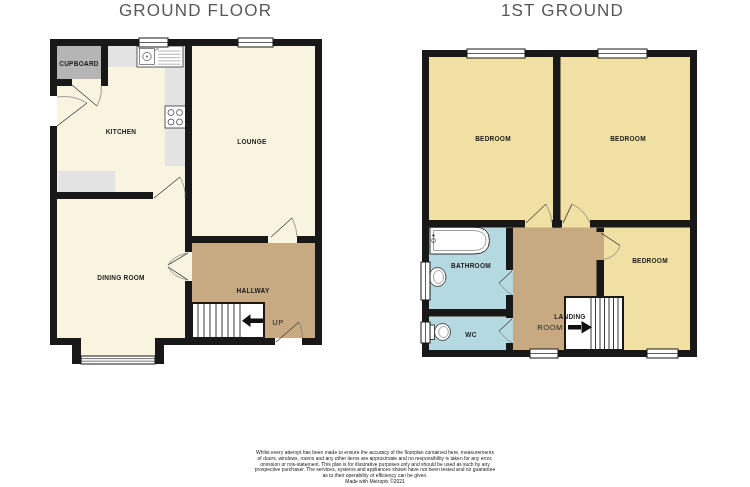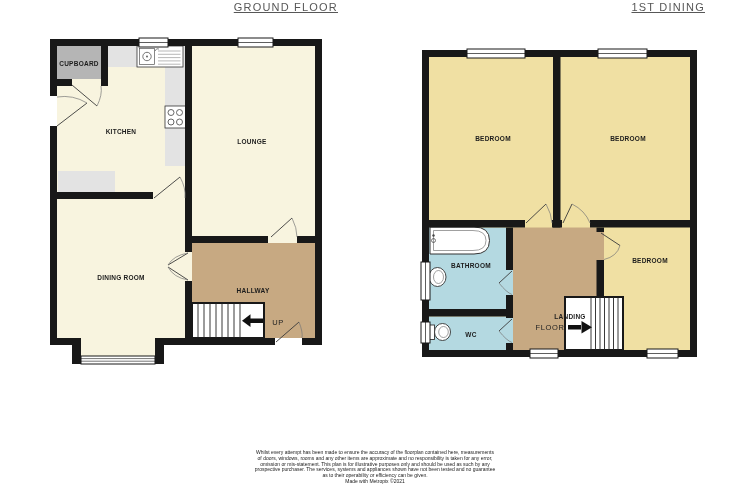--- a/index.html
+++ b/index.html
@@ -1,36 +1,36 @@
 <!DOCTYPE html>
 <html><head>
 <meta charset="utf-8">
 <style>
   html,body{margin:0;padding:0;background:#fff;}
   .canvas{position:relative;width:750px;height:487px;background:#ffffff;
           font-family:"Liberation Sans",sans-serif;overflow:hidden;}
-  .floor-title{position:absolute;top:1px;height:13px;font-size:11px;letter-spacing:1.2px;
-               color:#575757;text-align:right;white-space:nowrap;text-decoration:underline;}
+  .floor-title{position:absolute;top:1px;height:13px;font-size:17px;letter-spacing:1.2px;
+               color:#575757;text-align:center;white-space:nowrap;}
   .plan{position:absolute;}
   .plan svg{position:absolute;left:0;top:0;}
   .rlabel{position:absolute;transform:translate(-50%,-50%);
           font-weight:bold;font-size:6.5px;letter-spacing:.25px;color:#1c1c1c;white-space:nowrap;}
   .dir{position:absolute;transform:translate(-50%,-50%);
        font-weight:normal;font-size:7.5px;letter-spacing:.6px;color:#222;white-space:nowrap;}
   .disc{position:absolute;left:0;top:450px;width:750px;text-align:center;
         font-size:5px;line-height:5.8px;color:#222;}
   .disc div{white-space:nowrap;}
 </style>
 </head>
 <body>
 
 <div class="canvas">
 
   <div class="floor-title" style="left:53px;width:285px;">GROUND FLOOR</div>
-  <div class="floor-title" style="left:420px;width:285px;">1ST DINING</div>
+  <div class="floor-title" style="left:420px;width:285px;">1ST GROUND</div>
 
   <div class="plan" style="left:45px;top:34px;width:285px;height:335px;">
     <svg width="285" height="335" viewBox="0 0 285 335">
 
       <g>
         <rect x="12" y="12" width="258" height="292" fill="#f8f4df"></rect>
         <rect x="36" y="304" width="74" height="20" fill="#f8f4df"></rect>
         <rect x="147" y="209" width="123" height="95" fill="#c7a982"></rect>
         <rect x="12" y="12" width="44" height="33" fill="#b5b5b5"></rect>
         <rect x="63" y="12" width="78" height="21" fill="#e3e3e3"></rect>
@@ -242,21 +242,21 @@
         </g>
       </g>
     </svg>
 
     <span class="rlabel" style="left:73px;top:93px;">BEDROOM</span>
     <span class="rlabel" style="left:208px;top:93px;">BEDROOM</span>
     <span class="rlabel" style="left:230px;top:215px;">BEDROOM</span>
     <span class="rlabel" style="left:51px;top:220px;">BATHROOM</span>
     <span class="rlabel" style="left:51px;top:289px;">WC</span>
     <span class="rlabel" style="left:150px;top:271px;">LANDING</span>
-    <span class="dir" style="left:130px;top:282px;">FLOOR</span>
+    <span class="dir" style="left:130px;top:282px;">ROOM</span>
   </div>
 
   <div class="disc">
     <div>Whilst every attempt has been made to ensure the accuracy of the floorplan contained here, measurements</div>
     <div>of doors, windows, rooms and any other items are approximate and no responsibility is taken for any error,</div>
     <div>omission or mis-statement. This plan is for illustrative purposes only and should be used as such by any</div>
     <div>prospective purchaser. The services, systems and appliances shown have not been tested and no guarantee</div>
     <div>as to their operability or efficiency can be given.</div>
     <div>Made with Metropix ©2021</div>
   </div>

